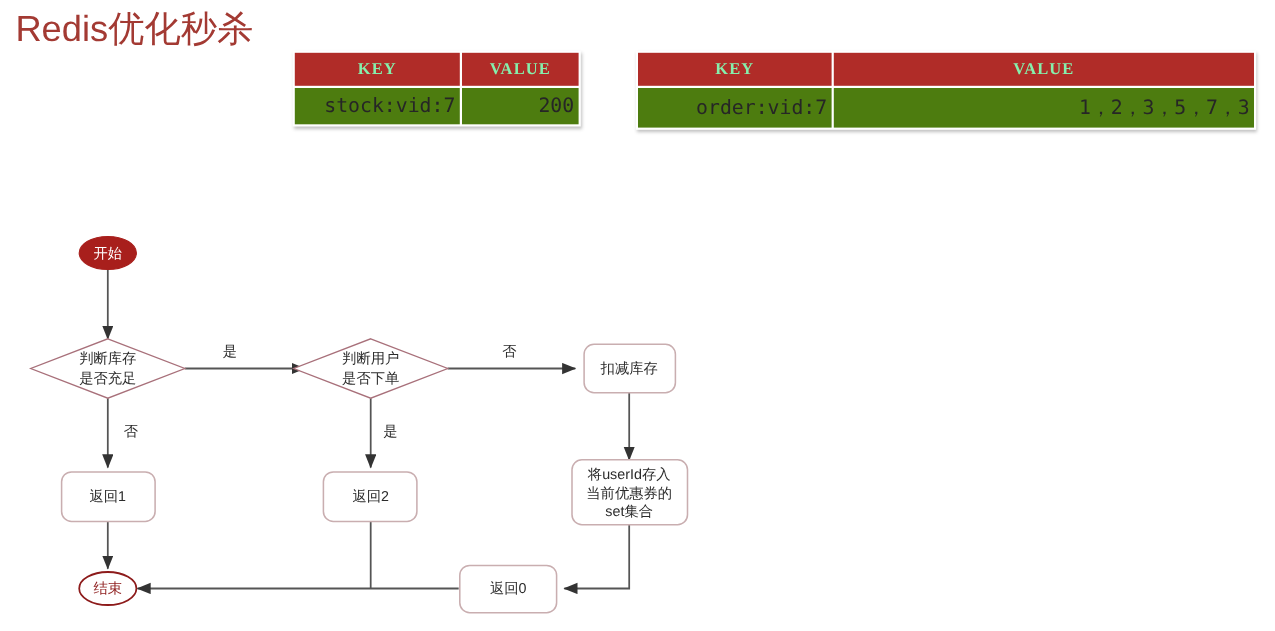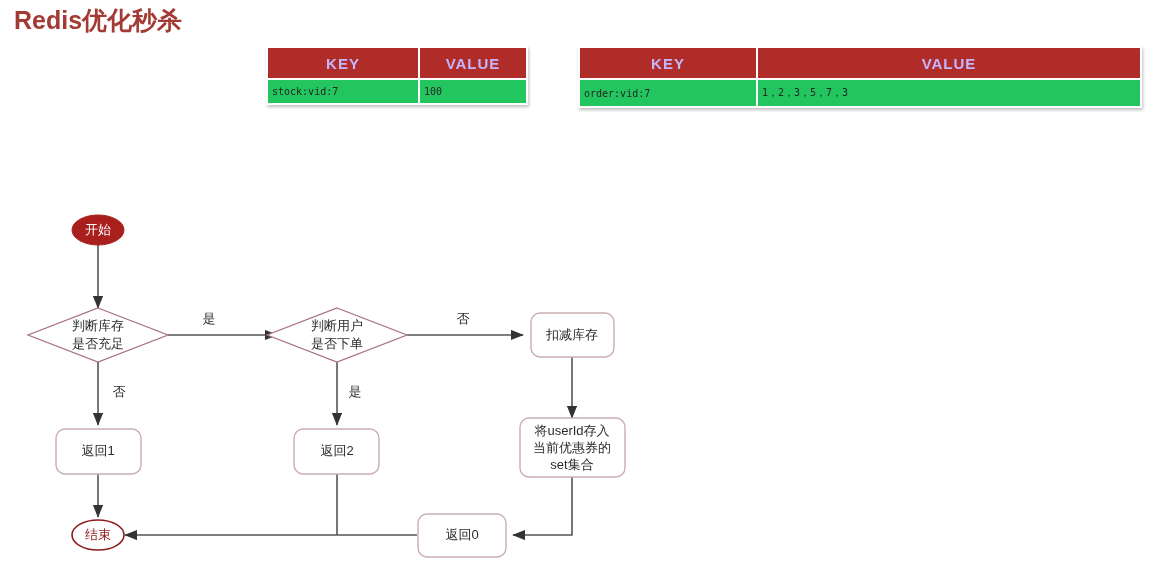--- a/index.html
+++ b/index.html
@@ -13,54 +13,54 @@
     position: relative;
     overflow: hidden;
     font-family: "Liberation Sans", "DejaVu Sans", sans-serif;
   }
 
   
   #page-title {
     position: absolute;
     left: 14px;
     top: 4px;
-    font-size: 25px;
-    font-weight: bold;
+    font-size: 33px;
+    font-weight: normal;
     color: #a33a33;
     letter-spacing: 0px;
     white-space: nowrap;
   }
 
   
   .kv-table {
     position: absolute;
     border-collapse: separate;
     border-spacing: 2px;
     background: #ffffff;
     box-shadow: 1px 2px 3px rgba(0,0,0,0.25);
   }
   .kv-table th {
     background: #b02c28;
-    color: #c4b5fd;
-    font-family: Liberation Sans, sans-serif;
+    color: #86efac;
+    font-family: Liberation Serif, serif;
     font-weight: bold;
     font-size: 15px;
     letter-spacing: 1px;
     padding: 7px 4px 6px 4px;
     text-align: center;
     border: none;
     margin-left: 20px;
   }
   .kv-table td {
-    background: #22c55e;
+    background: #4d7c0f;
     color: #262626;
     font-family: "DejaVu Sans Mono", "Liberation Mono", monospace;
-    font-size: 10px;
+    font-size: 18px;
     padding: 6px 4px 6px 4px;
-    text-align: left;
+    text-align: right;
     border: none;
   }
   #table-stock { left: 266px; top: 46px; }
   #table-stock .col-key   { width: 142px; }
   #table-stock .col-value { width:  98px; }
   #table-order { left: 578px; top: 46px; }
   #table-order .col-key   { width: 168px; }
   #table-order .col-value { width: 374px; }
 
   
@@ -133,21 +133,21 @@
 <table class="kv-table" id="table-stock">
   <thead>
     <tr>
       <th class="col-key">KEY</th>
       <th class="col-value">VALUE</th>
     </tr>
   </thead>
   <tbody>
     <tr>
       <td>stock:vid:7</td>
-      <td>100</td>
+      <td>200</td>
     </tr>
   </tbody>
 </table>
 
 <table class="kv-table" id="table-order">
   <thead>
     <tr>
       <th class="col-key">KEY</th>
       <th class="col-value">VALUE</th>
     </tr>

